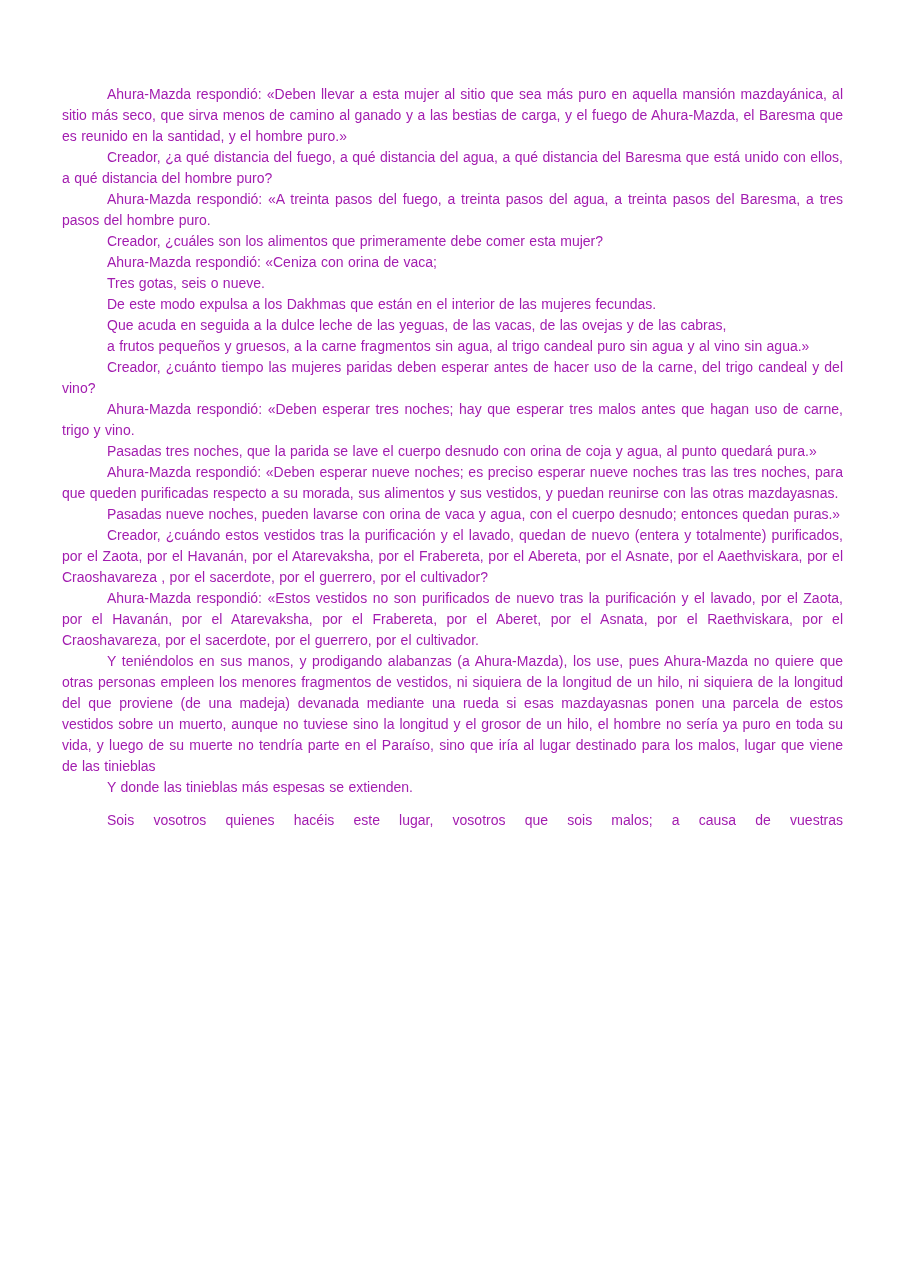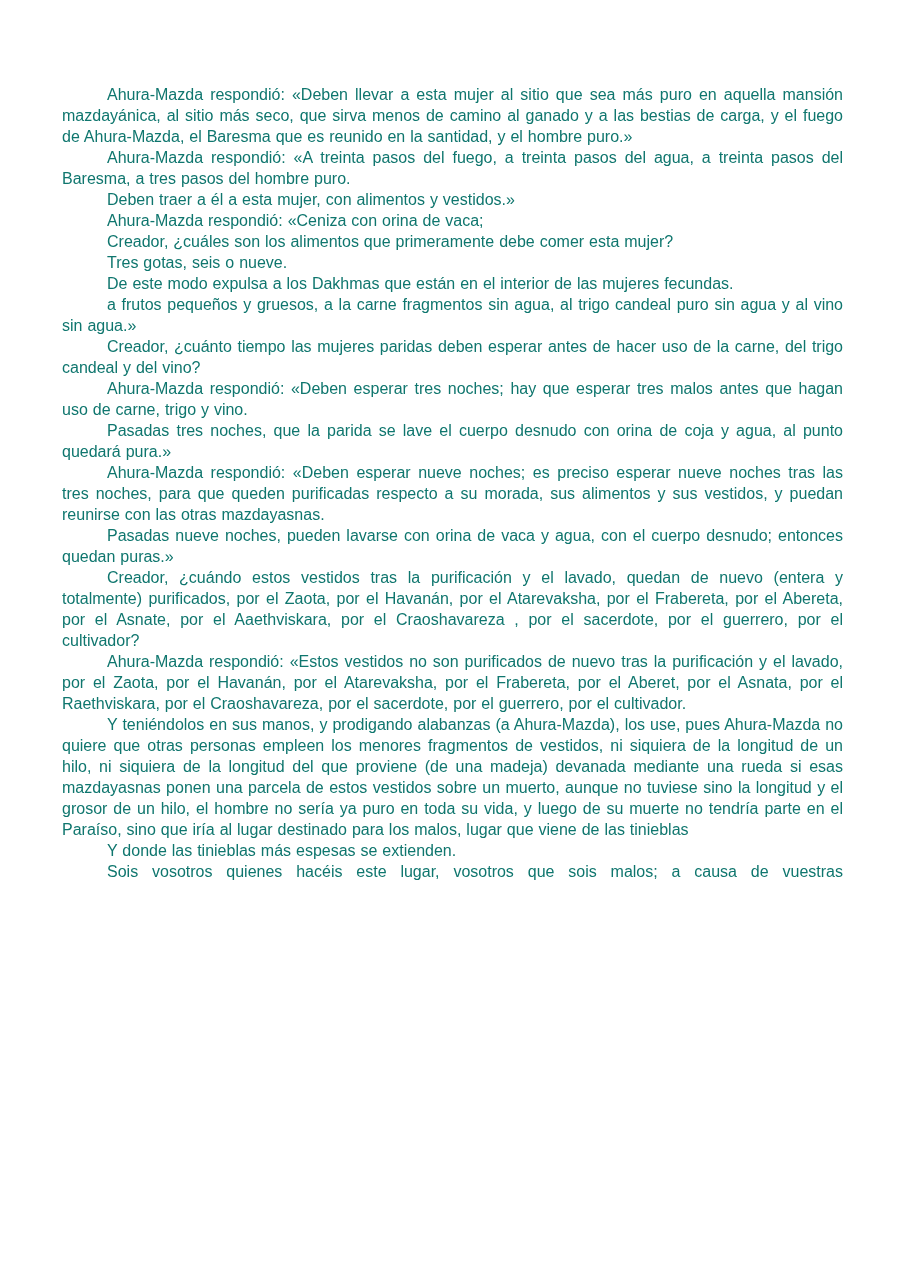--- a/index.html
+++ b/index.html
@@ -12,48 +12,50 @@
     position: relative;
     width: 905px;
     height: 1280px;
     box-sizing: border-box;
     background: #ffffff;
     overflow: hidden;
     padding: 84px 62px 0 62px;
   }
   .text-body {
     font-family: "Liberation Sans", sans-serif;
-    font-size: 16px;
+    font-size: 14px;
     line-height: 21px;
-    color: #0f766e;
+    color: #a21caf;
   }
   .para {
     margin: 0;
     padding: 0;
     text-align: justify;
     text-indent: 45px;
     word-spacing: 0.5px;
   }
   
   .para.justify-last {
     text-align-last: justify;
+    margin-top: 12px;
   }
 </style>
 </head>
 <body>
 
 <div class="page">
   <div class="text-body" id="text-body">
       <p class="para">Ahura-Mazda respondió: «Deben llevar a esta mujer al sitio que sea más puro en aquella mansión mazdayánica, al sitio más seco, que sirva menos de camino al ganado y a las bestias de carga, y el fuego de Ahura-Mazda, el Baresma que es reunido en la santidad, y el hombre puro.»</p>
+      <p class="para">Creador, ¿a qué distancia del fuego, a qué distancia del agua, a qué distancia del Baresma que está unido con ellos, a qué distancia del hombre puro?</p>
       <p class="para">Ahura-Mazda respondió: «A treinta pasos del fuego, a treinta pasos del agua, a treinta pasos del Baresma, a tres pasos del hombre puro.</p>
-      <p class="para">Deben traer a él a esta mujer, con alimentos y vestidos.»</p>
+      <p class="para">Creador, ¿cuáles son los alimentos que primeramente debe comer esta mujer?</p>
       <p class="para">Ahura-Mazda respondió: «Ceniza con orina de vaca;</p>
-      <p class="para">Creador, ¿cuáles son los alimentos que primeramente debe comer esta mujer?</p>
       <p class="para">Tres gotas, seis o nueve.</p>
       <p class="para">De este modo expulsa a los Dakhmas que están en el interior de las mujeres fecundas.</p>
+      <p class="para">Que acuda en seguida a la dulce leche de las yeguas, de las vacas, de las ovejas y de las cabras,</p>
       <p class="para">a frutos pequeños y gruesos, a la carne fragmentos sin agua, al trigo candeal puro sin agua y al vino sin agua.»</p>
       <p class="para">Creador, ¿cuánto tiempo las mujeres paridas deben esperar antes de hacer uso de la carne, del trigo candeal y del vino?</p>
       <p class="para">Ahura-Mazda respondió: «Deben esperar tres noches; hay que esperar tres malos antes que hagan uso de carne, trigo y vino.</p>
       <p class="para">Pasadas tres noches, que la parida se lave el cuerpo desnudo con orina de coja y agua, al punto quedará pura.»</p>
       <p class="para">Ahura-Mazda respondió: «Deben esperar nueve noches; es preciso esperar nueve noches tras las tres noches, para que queden purificadas respecto a su morada, sus alimentos y sus vestidos, y puedan reunirse con las otras mazdayasnas.</p>
       <p class="para">Pasadas nueve noches, pueden lavarse con orina de vaca y agua, con el cuerpo desnudo; entonces quedan puras.»</p>
       <p class="para">Creador, ¿cuándo estos vestidos tras la purificación y el lavado, quedan de nuevo (entera y totalmente) purificados, por el Zaota, por el Havanán, por el Atarevaksha, por el Frabereta, por el Abereta, por el Asnate, por el Aaethviskara, por el Craoshavareza , por el sacerdote, por el guerrero, por el cultivador?</p>
       <p class="para">Ahura-Mazda respondió: «Estos vestidos no son purificados de nuevo tras la purificación y el lavado, por el Zaota, por el Havanán, por el Atarevaksha, por el Frabereta, por el Aberet, por el Asnata, por el Raethviskara, por el Craoshavareza, por el sacerdote, por el guerrero, por el cultivador.</p>
       <p class="para">Y teniéndolos en sus manos, y prodigando alabanzas (a Ahura-Mazda), los use, pues Ahura-Mazda no quiere que otras personas empleen los menores fragmentos de vestidos, ni siquiera de la longitud de un hilo, ni siquiera de la longitud del que proviene (de una madeja) devanada mediante una rueda si esas mazdayasnas ponen una parcela de estos vestidos sobre un muerto, aunque no tuviese sino la longitud y el grosor de un hilo, el hombre no sería ya puro en toda su vida, y luego de su muerte no tendría parte en el Paraíso, sino que iría al lugar destinado para los malos, lugar que viene de las tinieblas</p>
       <p class="para">Y donde las tinieblas más espesas se extienden.</p>

